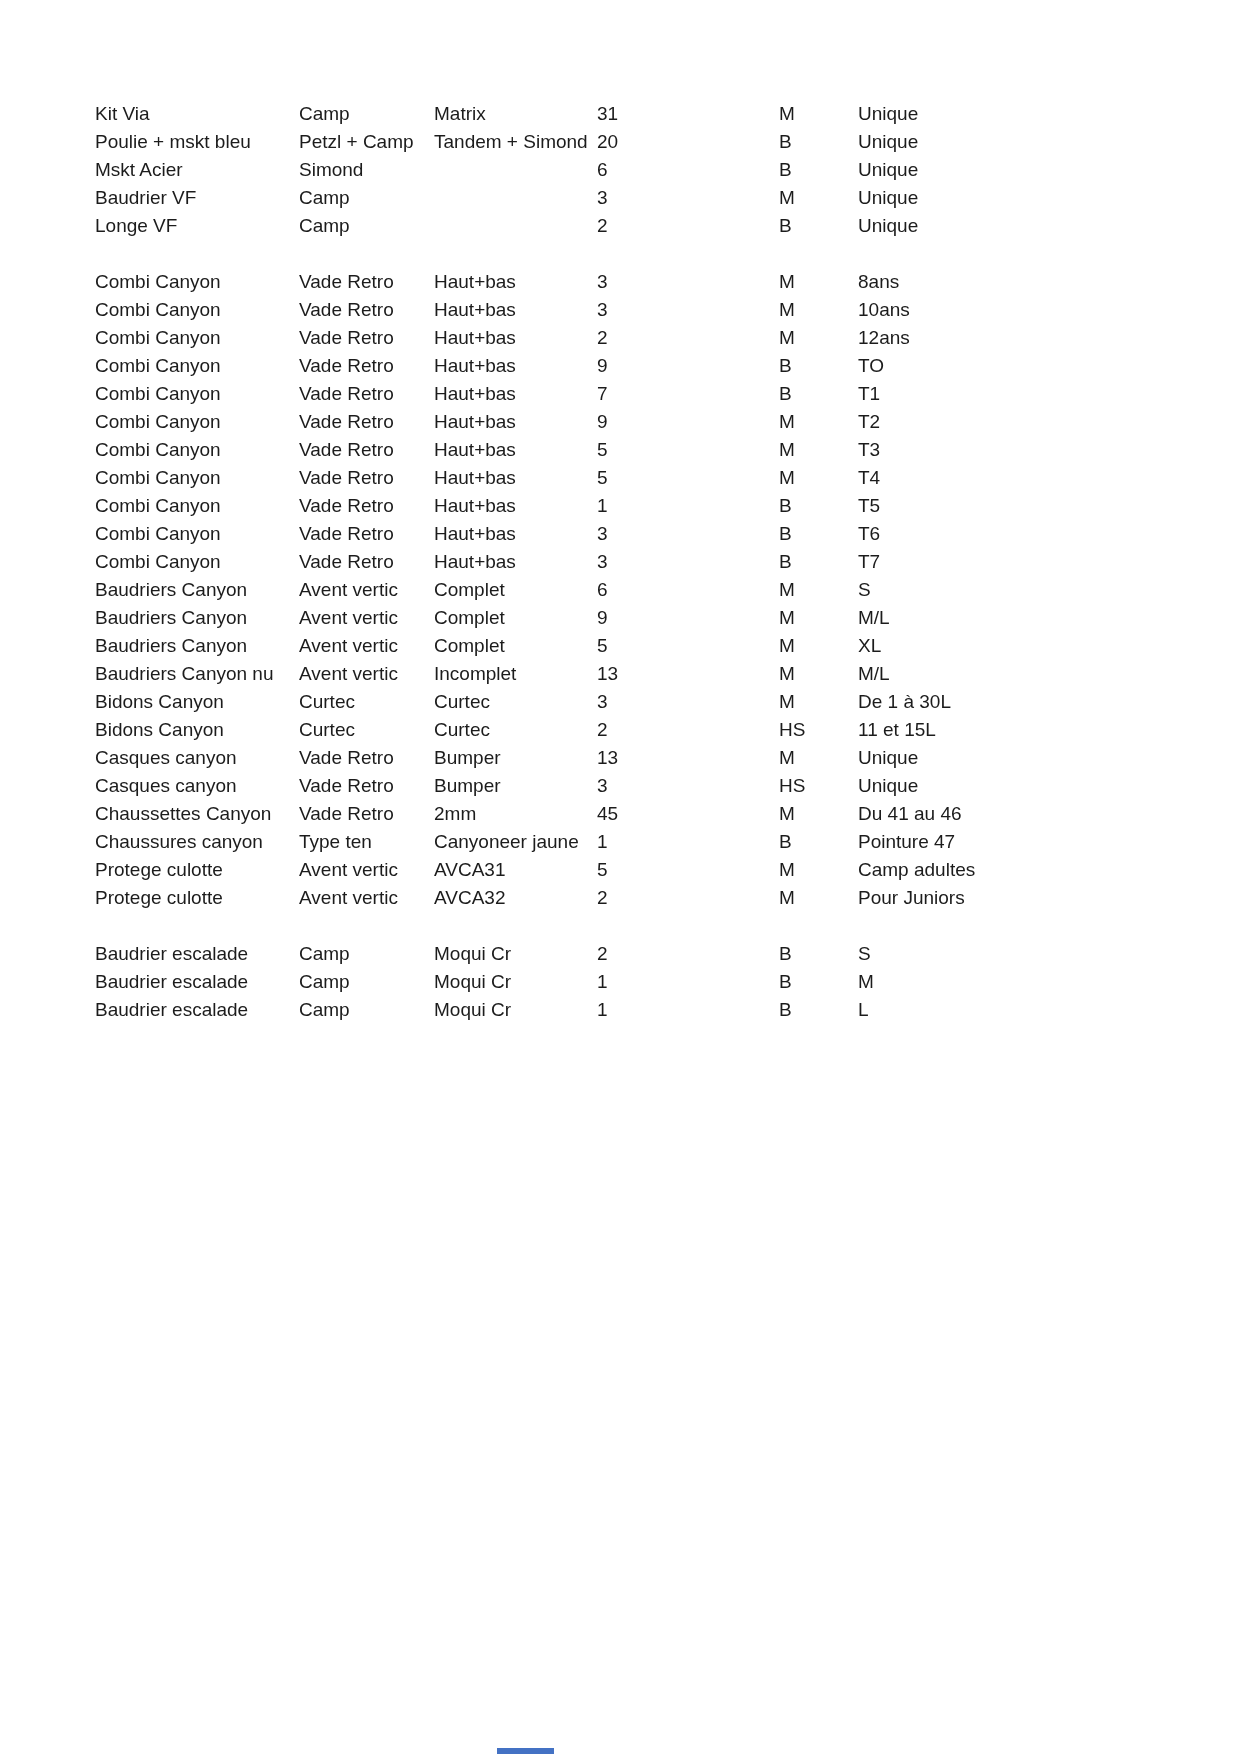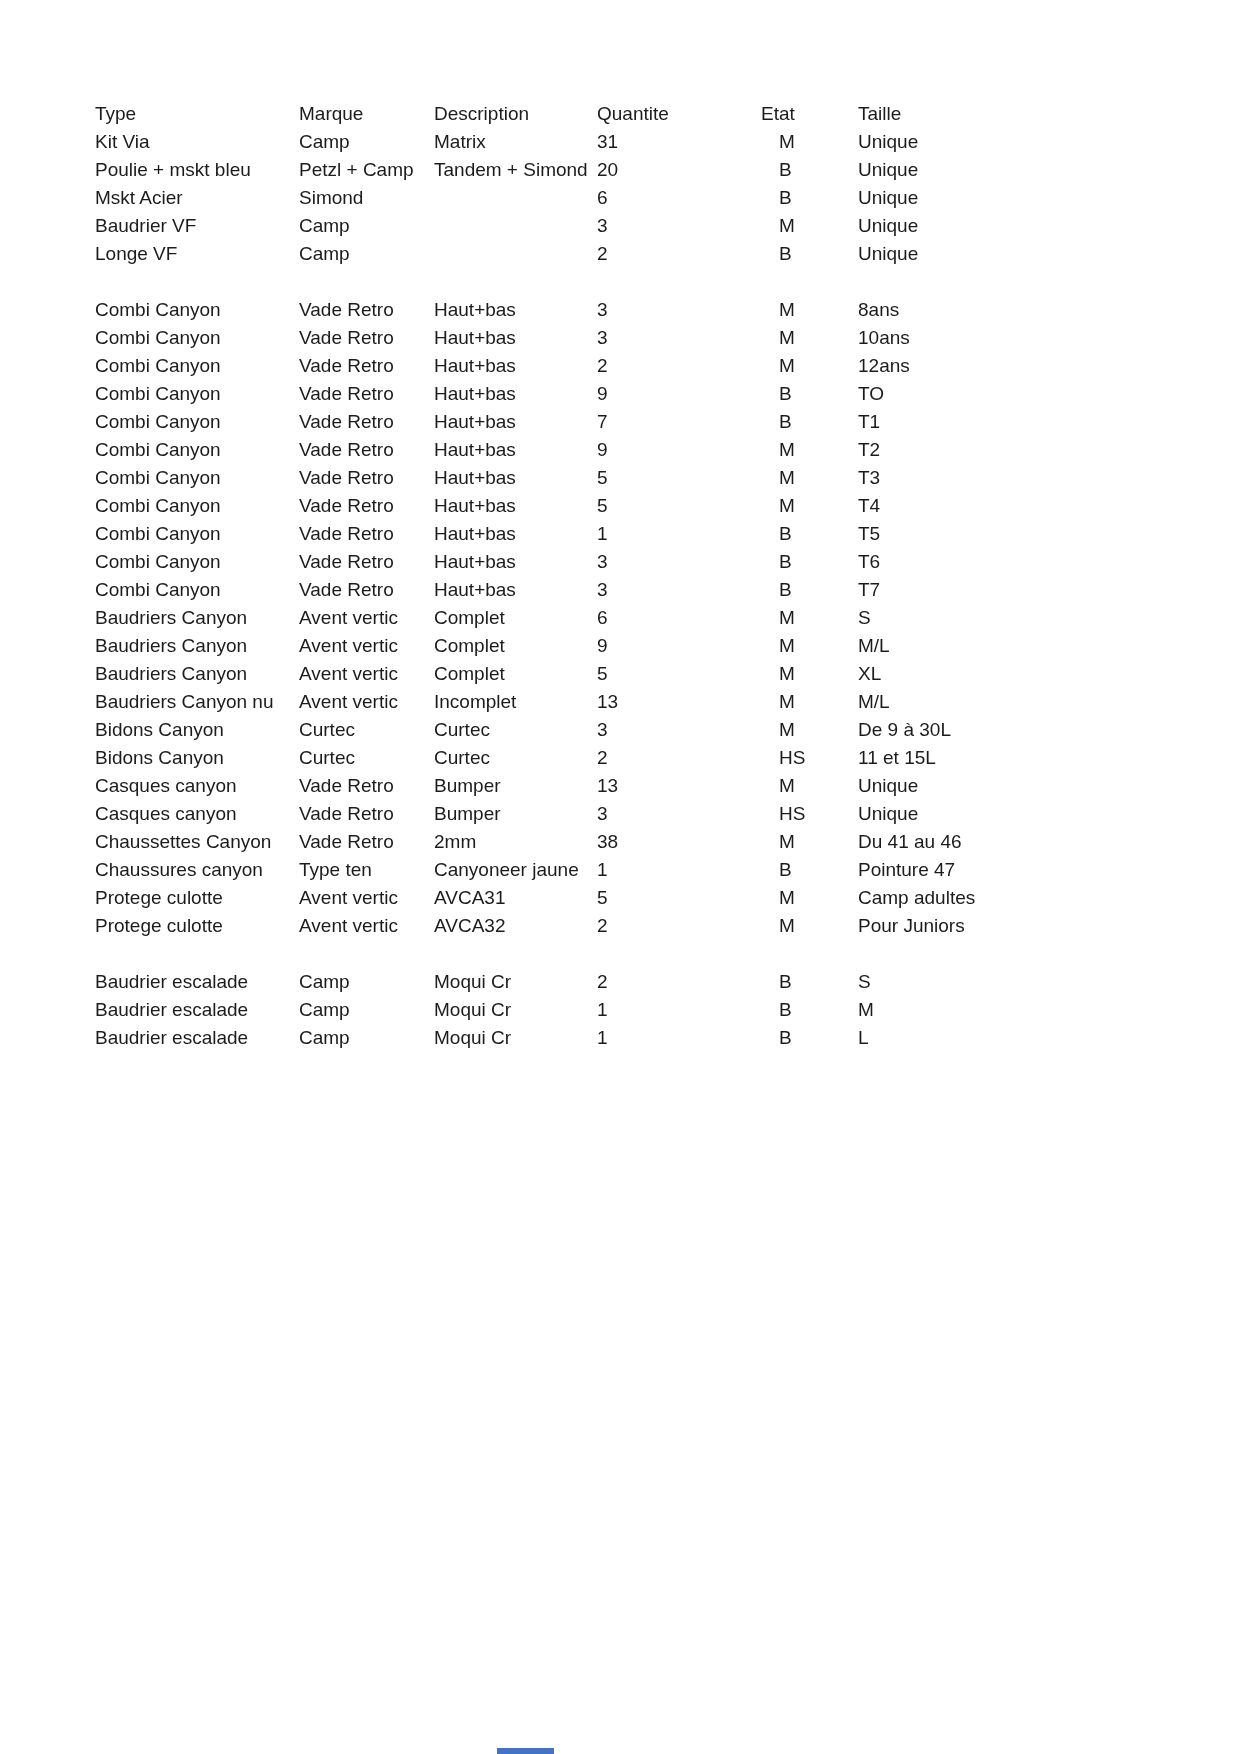--- a/index.html
+++ b/index.html
@@ -42,28 +42,20 @@
     top: 1748px;
     width: 57px;
     height: 6px;
   }
 </style>
 </head>
 <body>
 
 <div class="page">
   <div class="table">
-    <div class="row">
-      <span class="cell c-type">Type</span>
-      <span class="cell c-marque">Marque</span>
-      <span class="cell c-desc">Description</span>
-      <span class="cell c-qty hdr-left">Quantite</span>
-      <span class="cell c-etat hdr-etat">Etat</span>
-      <span class="cell c-taille">Taille</span>
-    </div>
     <div>
         <div class="row">
           <span class="cell c-type">Kit Via</span>
           <span class="cell c-marque">Camp</span>
           <span class="cell c-desc">Matrix</span>
           <span class="cell c-qty">31</span>
           <span class="cell c-etat">M</span>
           <span class="cell c-taille">Unique</span>
         </div>
         <div class="row">
@@ -225,21 +217,21 @@
           <span class="cell c-qty">13</span>
           <span class="cell c-etat">M</span>
           <span class="cell c-taille">M/L</span>
         </div>
         <div class="row">
           <span class="cell c-type">Bidons Canyon</span>
           <span class="cell c-marque">Curtec</span>
           <span class="cell c-desc">Curtec</span>
           <span class="cell c-qty">3</span>
           <span class="cell c-etat">M</span>
-          <span class="cell c-taille">De 9 à 30L</span>
+          <span class="cell c-taille">De 1 à 30L</span>
         </div>
         <div class="row">
           <span class="cell c-type">Bidons Canyon</span>
           <span class="cell c-marque">Curtec</span>
           <span class="cell c-desc">Curtec</span>
           <span class="cell c-qty">2</span>
           <span class="cell c-etat">HS</span>
           <span class="cell c-taille">11 et 15L</span>
         </div>
         <div class="row">
@@ -255,21 +247,21 @@
           <span class="cell c-marque">Vade Retro</span>
           <span class="cell c-desc">Bumper</span>
           <span class="cell c-qty">3</span>
           <span class="cell c-etat">HS</span>
           <span class="cell c-taille">Unique</span>
         </div>
         <div class="row">
           <span class="cell c-type">Chaussettes Canyon</span>
           <span class="cell c-marque">Vade Retro</span>
           <span class="cell c-desc">2mm</span>
-          <span class="cell c-qty">38</span>
+          <span class="cell c-qty">45</span>
           <span class="cell c-etat">M</span>
           <span class="cell c-taille">Du 41 au 46</span>
         </div>
         <div class="row">
           <span class="cell c-type">Chaussures canyon</span>
           <span class="cell c-marque">Type ten</span>
           <span class="cell c-desc">Canyoneer jaune</span>
           <span class="cell c-qty">1</span>
           <span class="cell c-etat">B</span>
           <span class="cell c-taille">Pointure 47</span>

